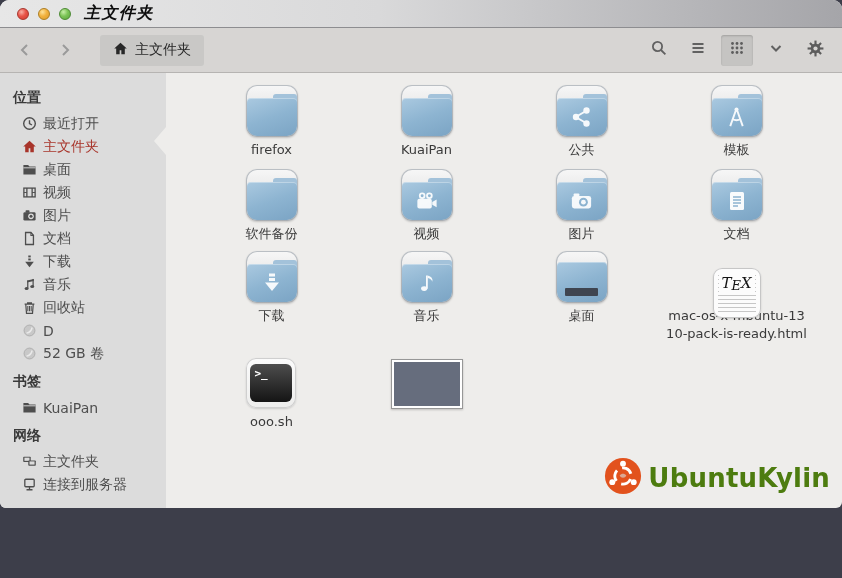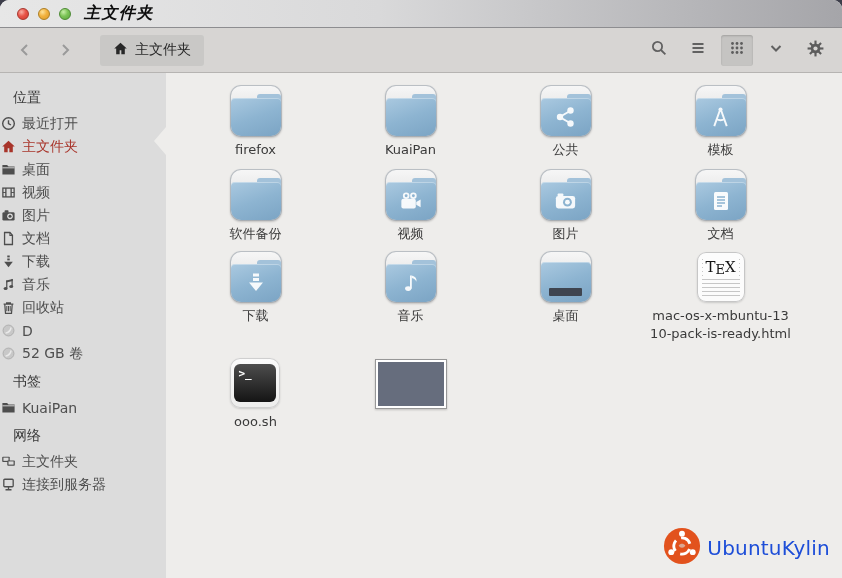--- a/index.html
+++ b/index.html
@@ -1,16 +1,16 @@
 <!DOCTYPE html>
 <html><head>
 <meta charset="utf-8">
 <style>
   html,body{margin:0;padding:0;background:#3d3e4a;font-family:"DejaVu Sans","Liberation Sans",sans-serif;}
-  .stage{width:842px;height:578px;overflow:hidden;position:relative;}
+  .stage{width:842px;height:508px;overflow:hidden;position:relative;border-radius:6px;}
   .window{position:absolute;inset:0;border-radius:9px 9px 0 0;overflow:hidden;background:#eeedeb;}
 
   
   .titlebar{height:27px;background:linear-gradient(to right,#e7e7e7 0%,#d9d9da 45%,#a5a5a9 100%);border-bottom:1px solid #8d8d90;display:flex;align-items:center;position:relative;}
   .traffic{display:flex;gap:9px;margin-left:17px;}
   .tl{width:12px;height:12px;border-radius:50%;box-sizing:border-box;}
   .tl.red{background:radial-gradient(circle at 35% 30%,#f8b0a6 0%,#e85448 45%,#cf3a30 100%);border:1px solid #a8352c;}
   .tl.yellow{background:radial-gradient(circle at 35% 30%,#fde29a 0%,#f2b13d 45%,#d9992b 100%);border:1px solid #ad7e22;}
   .tl.green{background:radial-gradient(circle at 35% 30%,#c7efa8 0%,#7cc457 45%,#5ba63e 100%);border:1px solid #4c8a33;}
   .wtitle{margin-left:13px;font-family:"DejaVu Serif","Liberation Serif",serif;font-weight:bold;font-style:italic;font-size:16px;letter-spacing:1.5px;color:#0c0c0c;}
@@ -20,52 +20,52 @@
   .navbtns{display:flex;gap:18px;margin-left:14px;}
   .navbtn{width:22px;height:22px;display:flex;align-items:center;justify-content:center;}
   .breadcrumb{margin-left:24px;background:#c9c8c6;border-radius:3px;height:31px;display:flex;align-items:center;padding:0 13px;gap:7px;font-size:14px;color:#282828;}
   .tools{margin-left:auto;display:flex;align-items:center;margin-right:11px;}
   .toolbtn{width:32px;height:31px;display:flex;align-items:center;justify-content:center;border-radius:3px;margin-left:7px;}
   .toolbtn.active{background:#c5c4c2;box-shadow:inset 0 1px 2px rgba(0,0,0,.18);}
 
   
   .content{position:absolute;top:73px;bottom:0;left:0;right:0;display:flex;}
   .sidebar{width:166px;background:#dcdcdc;box-sizing:border-box;padding-top:8px;position:relative;flex:none;}
-  .section-header{font-size:14px;font-weight:normal;color:#3a3a3a;padding:8px 0 5px 13px;}
-  .side-item{display:flex;align-items:center;gap:6px;height:23px;font-size:14px;color:#4e4e4e;cursor:default;}
+  .section-header{font-size:14px;font-weight:bold;color:#3a3a3a;padding:8px 0 5px 13px;}
+  .side-item{display:flex;align-items:center;gap:6px;height:23px;padding-left:21px;font-size:14px;color:#4e4e4e;cursor:default;}
   .side-item .icon{width:16px;height:16px;display:flex;align-items:center;justify-content:center;flex:none;}
   .side-item.active{color:#a8342a;}
   .notch{position:absolute;right:0;top:54px;width:0;height:0;border-top:14px solid transparent;border-bottom:14px solid transparent;border-right:12px solid #eeedeb;}
 
   .main{flex:1;position:relative;}
-  .grid{display:grid;grid-template-columns:repeat(4,155px);grid-template-rows:84px 82px 106px 130px;padding:12px 0 0 12px;}
+  .grid{display:grid;grid-template-columns:repeat(4,155px);grid-template-rows:84px 82px 106px 130px;padding:12px 0 0 28px;}
   .file{width:155px;display:flex;flex-direction:column;align-items:center;}
   .file .label{margin-top:4px;font-size:13px;color:#3a3a3a;text-align:center;max-width:142px;word-break:break-all;line-height:1.35;}
 
   
   .bigicon{width:52px;height:52px;position:relative;flex:none;}
   .fbase{position:absolute;inset:0;border-radius:11px;background:linear-gradient(#f7f7f7,#d3d3d3);box-shadow:inset 0 0 0 1px rgba(125,135,145,.5),0 1px 2px rgba(0,0,0,.18);}
   .fstep{position:absolute;right:1px;width:45%;top:9px;height:8px;border-radius:3px 3px 0 0;background:#a3c2da;}
   .ffront{position:absolute;left:1px;right:1px;bottom:1px;top:13px;border-radius:4px 4px 10px 10px;background:linear-gradient(160deg,#aac9e0 0%,#8db4d1 50%,#7ba4c4 100%);box-shadow:inset 0 1px 0 rgba(255,255,255,.35);}
   .dfront{top:11px;}
   .dbar{position:absolute;left:9px;bottom:7px;width:33px;height:8px;background:#3f4550;border-radius:1px;}
   .emblem{position:absolute;left:0;right:0;top:12px;bottom:0;display:flex;align-items:center;justify-content:center;}
-  .texpage{width:48px;height:50px;margin-top:1px;background:#fcfcfc;border-radius:9px;box-shadow:inset 0 0 0 1px #c6c6c6,0 1px 2px rgba(0,0,0,.15);position:relative;overflow:hidden;margin-left:2px;}
+  .texpage{width:48px;height:50px;margin-top:17px;background:#fcfcfc;border-radius:9px;box-shadow:inset 0 0 0 1px #c6c6c6,0 1px 2px rgba(0,0,0,.15);position:relative;overflow:hidden;margin-left:2px;font-style:italic;}
   .texlines{position:absolute;left:5px;right:5px;top:7px;bottom:6px;background:repeating-linear-gradient(to bottom,#b5b5b5 0 1px,transparent 1px 4px);opacity:.75;}
   .textex{position:absolute;top:6px;left:6px;right:6px;text-align:center;font-family:"DejaVu Serif","Liberation Serif",serif;font-size:15px;color:#141414;background:#fcfcfc;}
   .texE{position:relative;top:2px;font-size:13px;}
   .termout{width:50px;height:50px;margin-top:1px;background:linear-gradient(#fbfbfb,#ededec);border-radius:10px;box-shadow:inset 0 0 0 1px #cfcfcf,0 1px 2px rgba(0,0,0,.15);display:flex;align-items:center;justify-content:center;}
   .termin{width:42px;height:38px;border-radius:6px;background:linear-gradient(#4d4d4d,#141414);color:#fff;font-family:"DejaVu Sans Mono","Liberation Mono",monospace;font-size:11px;font-weight:bold;padding:3px 0 0 5px;box-sizing:border-box;}
   .thumb{width:72px;height:50px;background:#fff;border:1px solid #979797;box-shadow:0 1px 2px rgba(0,0,0,.2);padding:2px;box-sizing:border-box;margin-top:2px;}
   .thumbin{width:100%;height:100%;background:#666d7d;}
   .file .bigicon.wide{width:72px;}
 
   
   .branding{position:absolute;right:12px;bottom:9px;display:flex;align-items:center;gap:6px;}
-  .brandtext{font-size:20px;font-weight:normal;color:#1d4ed8;letter-spacing:.2px;}
+  .brandtext{font-size:26px;font-weight:bold;color:#4d7c0f;letter-spacing:.2px;}
 </style>
 </head>
 <body>
 
 <div class="stage">
   <div class="window">
 
     <div class="titlebar">
       <div class="traffic">
         <span class="tl red"></span>

